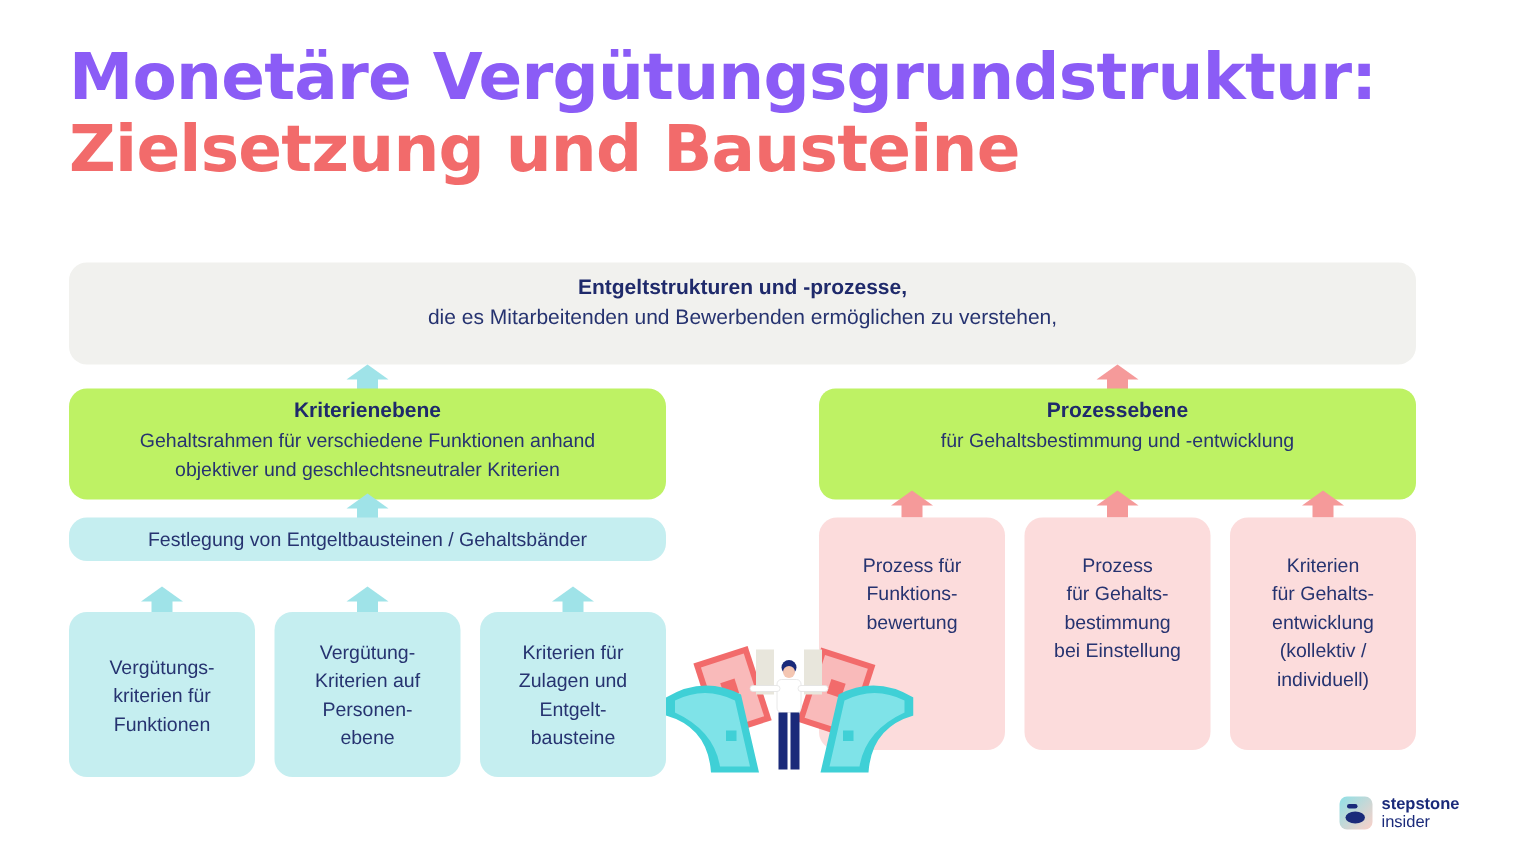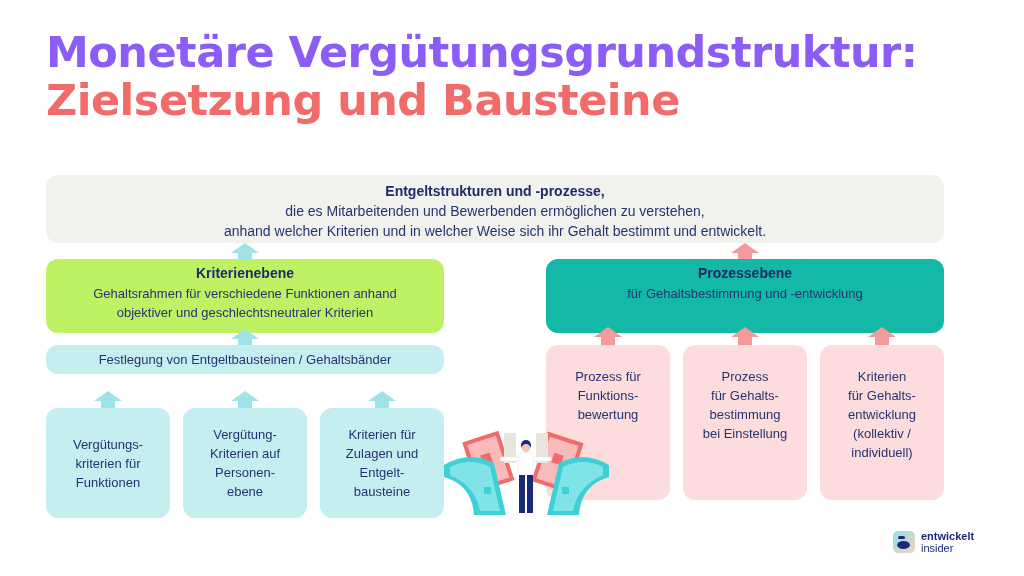--- a/index.html
+++ b/index.html
@@ -10,21 +10,21 @@
   .title2 { position: absolute; left: 46px; top: 76px; font-size: 43px; font-weight: 700; color: #f26b6b; letter-spacing: -0.5px; line-height: 48px; font-family: "DejaVu Sans", sans-serif; }
 
   .box { position: absolute; border-radius: 12px; display: flex; flex-direction: column; align-items: center; justify-content: flex-start; text-align: center; color: #263370; }
 
   .top-box { left: 46px; top: 175px; width: 898px; height: 68px; background: #f1f1ee; padding-top: 6px; font-size: 14px; line-height: 20px; }
   .top-box .head { font-weight: 700; color: #1f2a6b; }
 
   .krit { left: 46px; top: 259px; width: 398px; height: 74px; background: #bef264; padding-top: 5px; font-size: 13px; line-height: 19px; }
   .krit .head, .proz .head { font-weight: 700; font-size: 14px; color: #1f2a6b; margin-bottom: 1px; }
 
-  .proz { left: 546px; top: 259px; width: 398px; height: 74px; background: #14b8a6; padding-top: 5px; font-size: 13px; line-height: 19px; }
+  .proz { left: 546px; top: 259px; width: 398px; height: 74px; background: #bef264; padding-top: 5px; font-size: 13px; line-height: 19px; border-radius: 11px; }
 
   .fest { left: 46px; top: 345px; width: 398px; height: 29px; background: #c5eef0; justify-content: center; font-size: 13px; }
 
   .small-teal { top: 408px; width: 124px; height: 110px; background: #c5eef0; justify-content: center; font-size: 13px; line-height: 19px; padding: 0 6px; }
   .small-pink { top: 345px; width: 124px; height: 155px; background: #fcdcdc; padding-top: 22px; font-size: 13px; line-height: 19px; padding-left: 4px; padding-right: 4px; }
 
   .arrow { position: absolute; width: 0; height: 0; }
   .arrow .tri { position: absolute; left: -14px; top: 0; width: 0; height: 0; border-left: 14px solid transparent; border-right: 14px solid transparent; }
   .arrow .stem { position: absolute; left: -7px; top: 9px; width: 14px; height: 9px; }
   .a-teal .tri { border-bottom: 10px solid #9fe3e8; }
@@ -43,21 +43,20 @@
 </style>
 </head>
 <body>
 
 <div class="title1">Monetäre Vergütungsgrundstruktur:</div>
 <div class="title2">Zielsetzung und Bausteine</div>
 
 <div class="box top-box">
   <div class="head">Entgeltstrukturen und -prozesse,</div>
   <div>die es Mitarbeitenden und Bewerbenden ermöglichen zu verstehen,</div>
-  <div>anhand welcher Kriterien und in welcher Weise sich ihr Gehalt bestimmt und entwickelt.</div>
 </div>
 
 <div class="arrow a-teal" style="left:245px; top:243px;">
     <div class="tri"></div>
     <div class="stem"></div>
   </div>
 <div class="arrow a-pink" style="left:745px; top:243px;">
     <div class="tri"></div>
     <div class="stem"></div>
   </div>
@@ -175,16 +174,16 @@
   <rect x="75" y="50" width="6" height="38" fill="#1a2a7a"></rect>
   <rect x="83" y="50" width="6" height="38" fill="#1a2a7a"></rect>
 </svg>
 
 <div class="logo">
   <div class="logo-mark">
     <div class="d1"></div>
       <div class="d2"></div>
   </div>
   <div class="logo-text">
-    <div class="l1">entwickelt</div>
+    <div class="l1">stepstone</div>
     <div>insider</div>
   </div>
 </div>
 
 </body></html>

